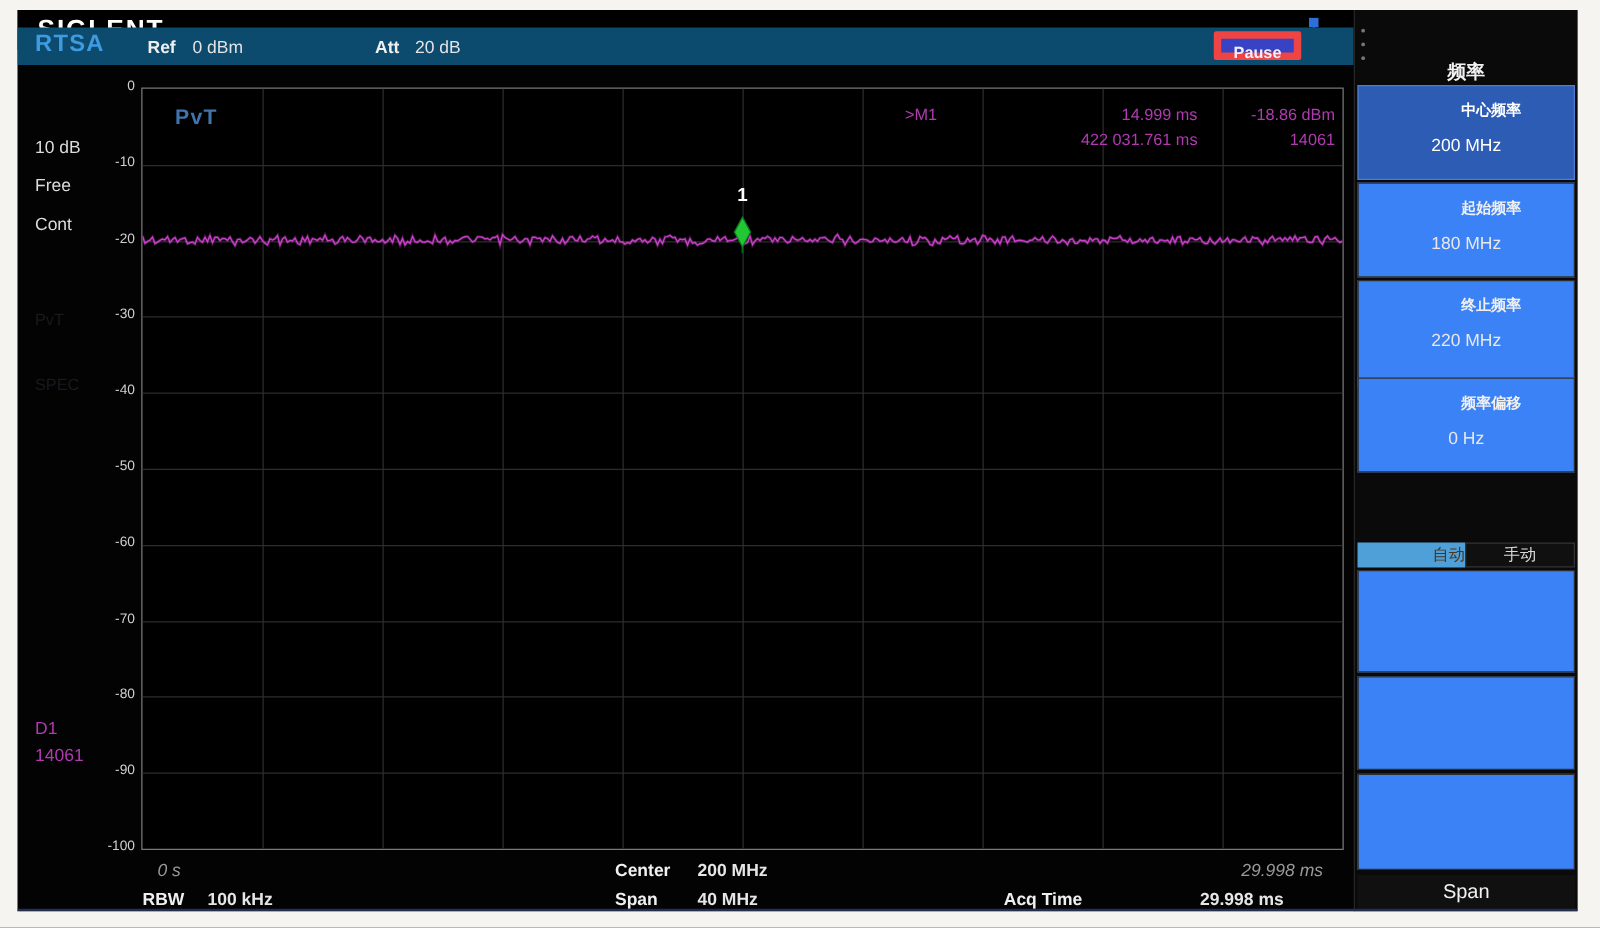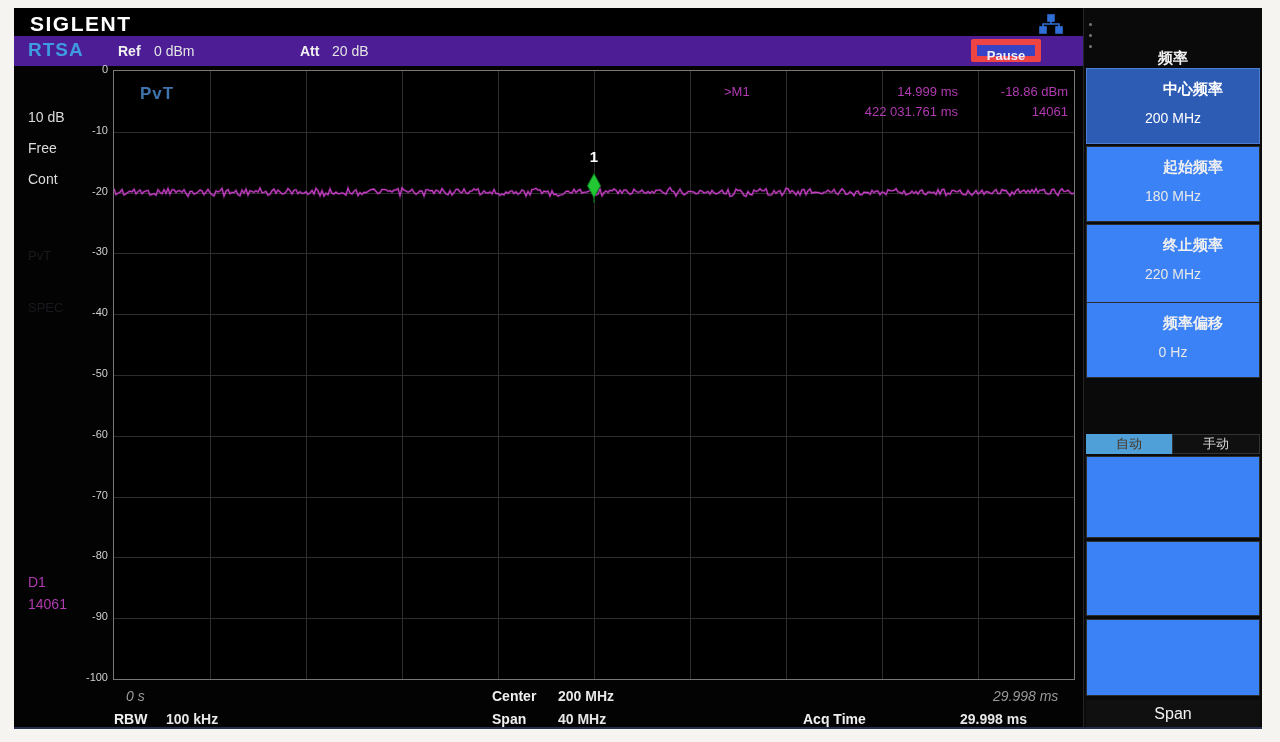--- a/index.html
+++ b/index.html
@@ -6,21 +6,21 @@
     font-family:"Liberation Sans","DejaVu Sans",sans-serif;}
   .screen{position:absolute;left:14px;top:8px;width:1248px;height:721px;background:#030303;overflow:hidden;}
   .abs{position:absolute;}
 
   
   .topbar{position:absolute;left:0;top:0;width:1069px;height:32px;background:#000;}
   .logo{position:absolute;left:16px;top:4px;font-size:21px;font-weight:800;letter-spacing:1.5px;color:#ffffff;}
   .lan-icon{position:absolute;left:1025px;top:6px;width:24px;height:21px;}
 
   
-  .hdr2{position:absolute;left:0;top:28px;width:1069px;height:30px;background:#4c1d95;}
+  .hdr2{position:absolute;left:0;top:14px;width:1069px;height:30px;background:#0c4a6e;}
   .rtsa{position:absolute;left:14px;top:3px;font-size:19px;font-weight:700;letter-spacing:1px;color:#3f9be0;}
   .hlabel{font-size:14px;font-weight:700;color:#f0f0f0;}
   .hvalue{font-size:14px;color:#e4e4e4;}
   .ref-l{left:104px;top:7px;} .ref-v{left:140px;top:7px;}
   .att-l{left:286px;top:7px;} .att-v{left:318px;top:7px;}
   .pause-btn{position:absolute;left:957px;top:3px;width:70px;height:23px;background:#3742c4;
     border:6px solid #ef4444;border-radius:2px;color:#eef;font-size:13px;font-weight:700;
     text-align:center;line-height:21px;cursor:pointer;box-sizing:border-box;}
 
   
@@ -48,25 +48,25 @@
   .ft-val{color:#e6e6e6;font-weight:700;}
 
   
   .sidebar{position:absolute;left:1069px;top:0;width:179px;height:721px;background:#0a0a0a;border-left:1px solid #262626;box-sizing:border-box;}
   .sb-header{position:absolute;left:0;top:0;width:100%;height:58px;}
   .sb-title{width:100%;text-align:center;line-height:56px;font-size:15px;font-weight:700;color:#f2f2f2;margin-top:22px;}
   .sb-dots{position:absolute;left:5px;top:15px;display:flex;flex-direction:column;gap:8px;}
   .sb-dots i{width:3px;height:3px;border-radius:50%;background:#777;}
   .softkey{position:absolute;left:2px;right:2px;background:#3b82f6;border:1px solid #2e2e2e;box-sizing:border-box;cursor:pointer;}
   .softkey.active{background:#2d5cb5;border-color:#4e7ed0;}
-  .sk-label{text-align:center;margin-top:11px;font-size:15px;font-weight:700;color:#f0f0f0;padding-left:40px;}
+  .sk-label{text-align:center;margin-top:11px;font-size:12px;font-weight:700;color:#f0f0f0;padding-left:40px;}
   .sk-value{text-align:center;margin-top:11px;font-size:14px;color:#e8e8e8;}
   .softkey.active .sk-label,.softkey.active .sk-value{color:#ffffff;}
   .toggle{position:absolute;left:2px;right:2px;top:426px;height:20px;display:flex;font-size:13px;}
-  .t-left{flex:1;background:#4f9fd8;color:#4a3520;text-align:center;line-height:20px;cursor:pointer;}
+  .t-left{flex:1;background:#4f9fd8;color:#4a3520;text-align:right;line-height:20px;cursor:pointer;}
   .t-right{flex:1;background:#101010;color:#d8d8d8;text-align:center;line-height:18px;border:1px solid #333;box-sizing:border-box;cursor:pointer;}
   .local{position:absolute;left:2px;right:2px;top:692px;height:27px;background:#101010;text-align:center;
     line-height:27px;font-size:16px;color:#f2f2f2;cursor:pointer;}
   .bottom-strip{position:absolute;left:0;bottom:0;width:100%;height:2px;background:#25304e;}
 </style>
 </head>
 <body>
 
 <div class="screen">
 

